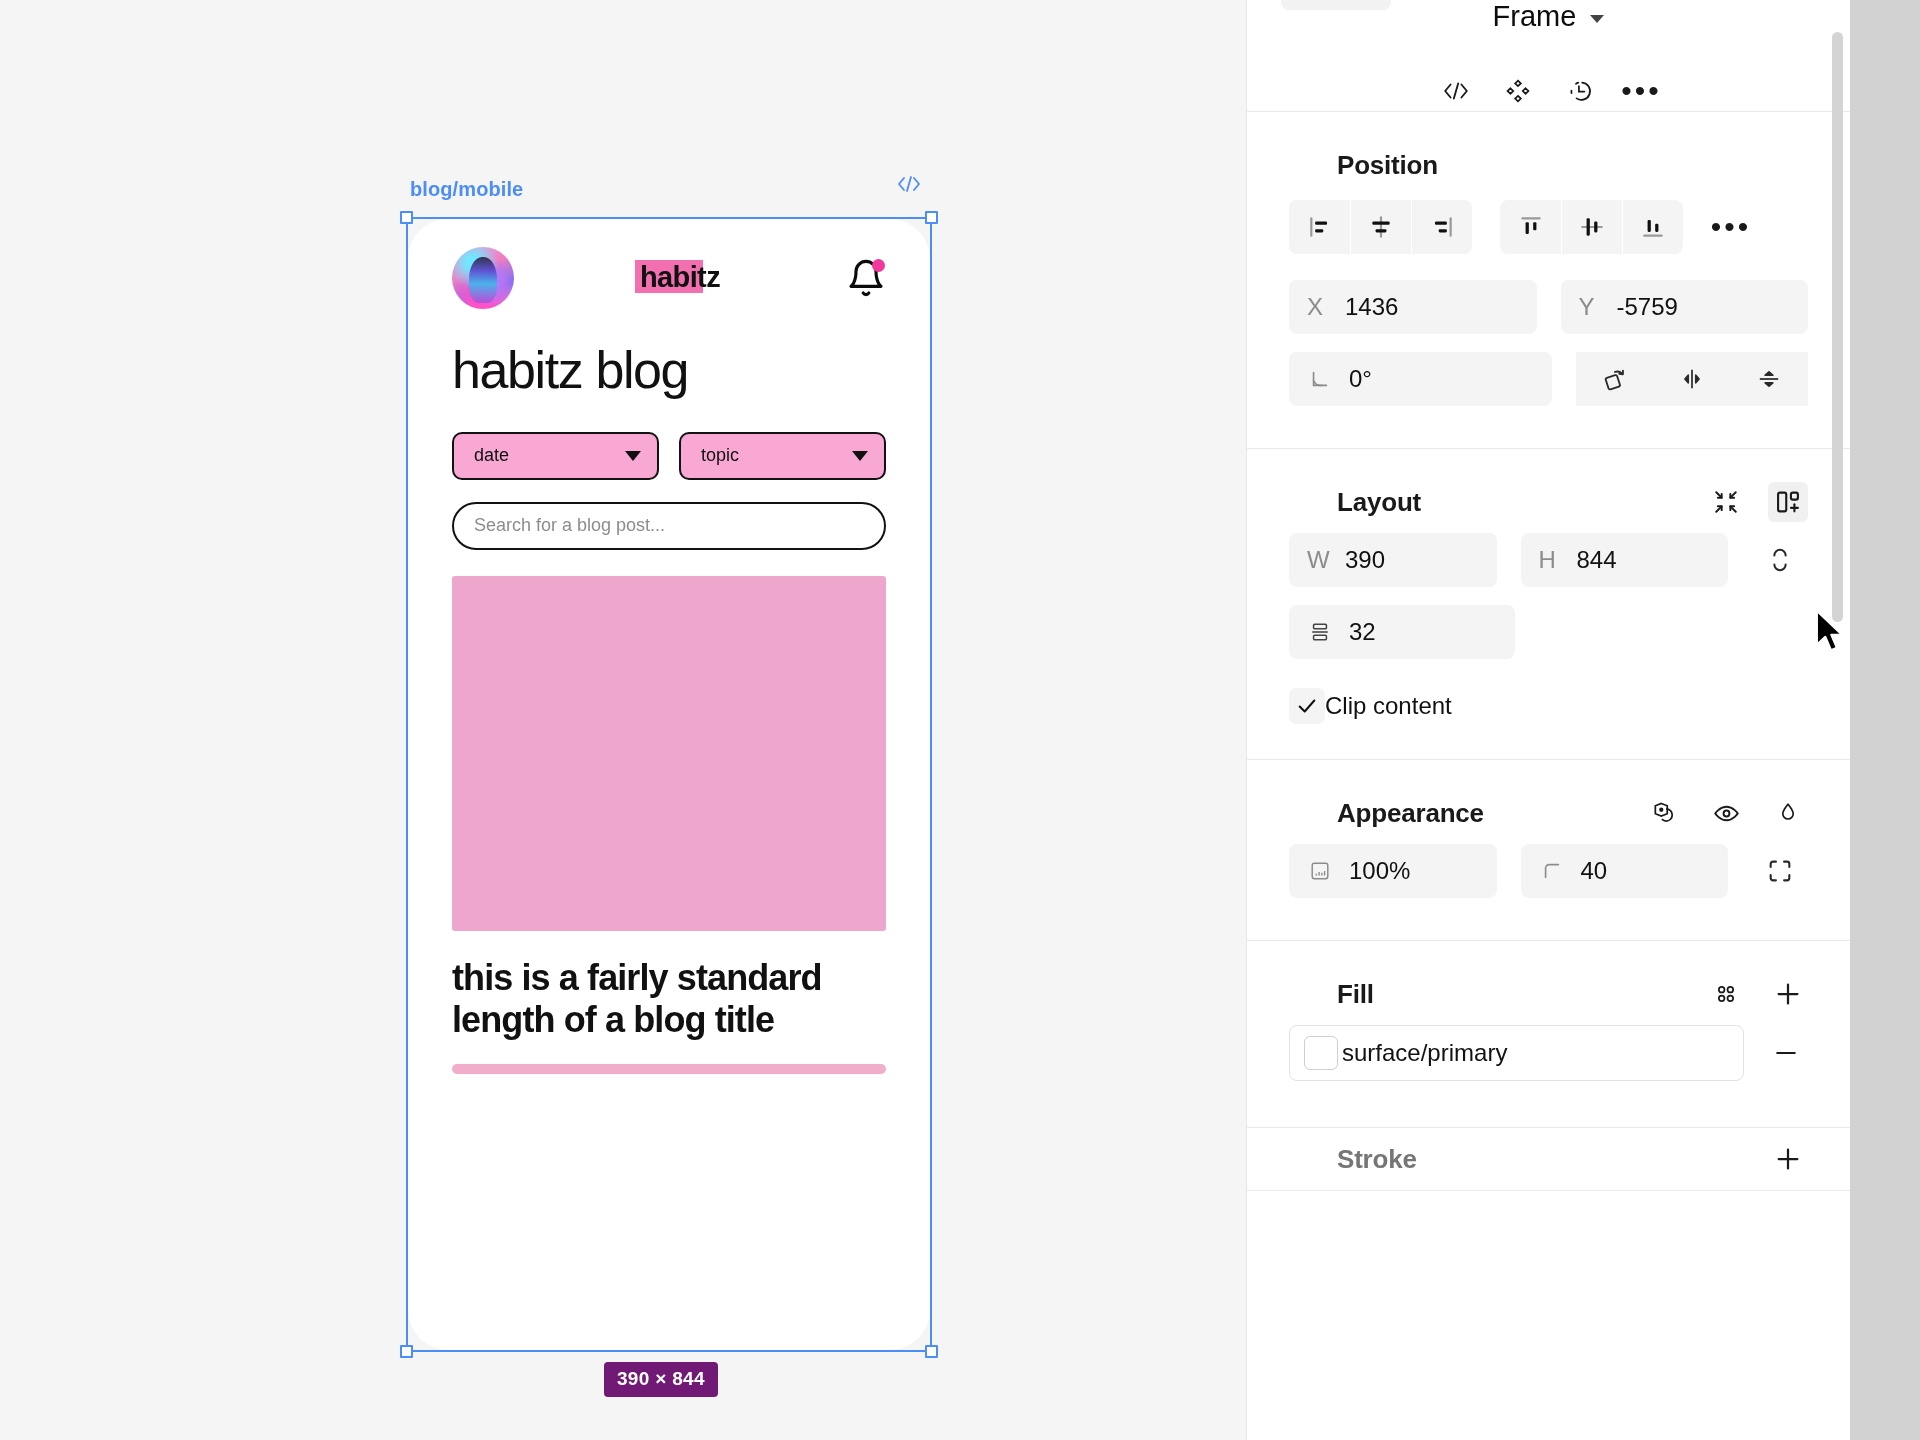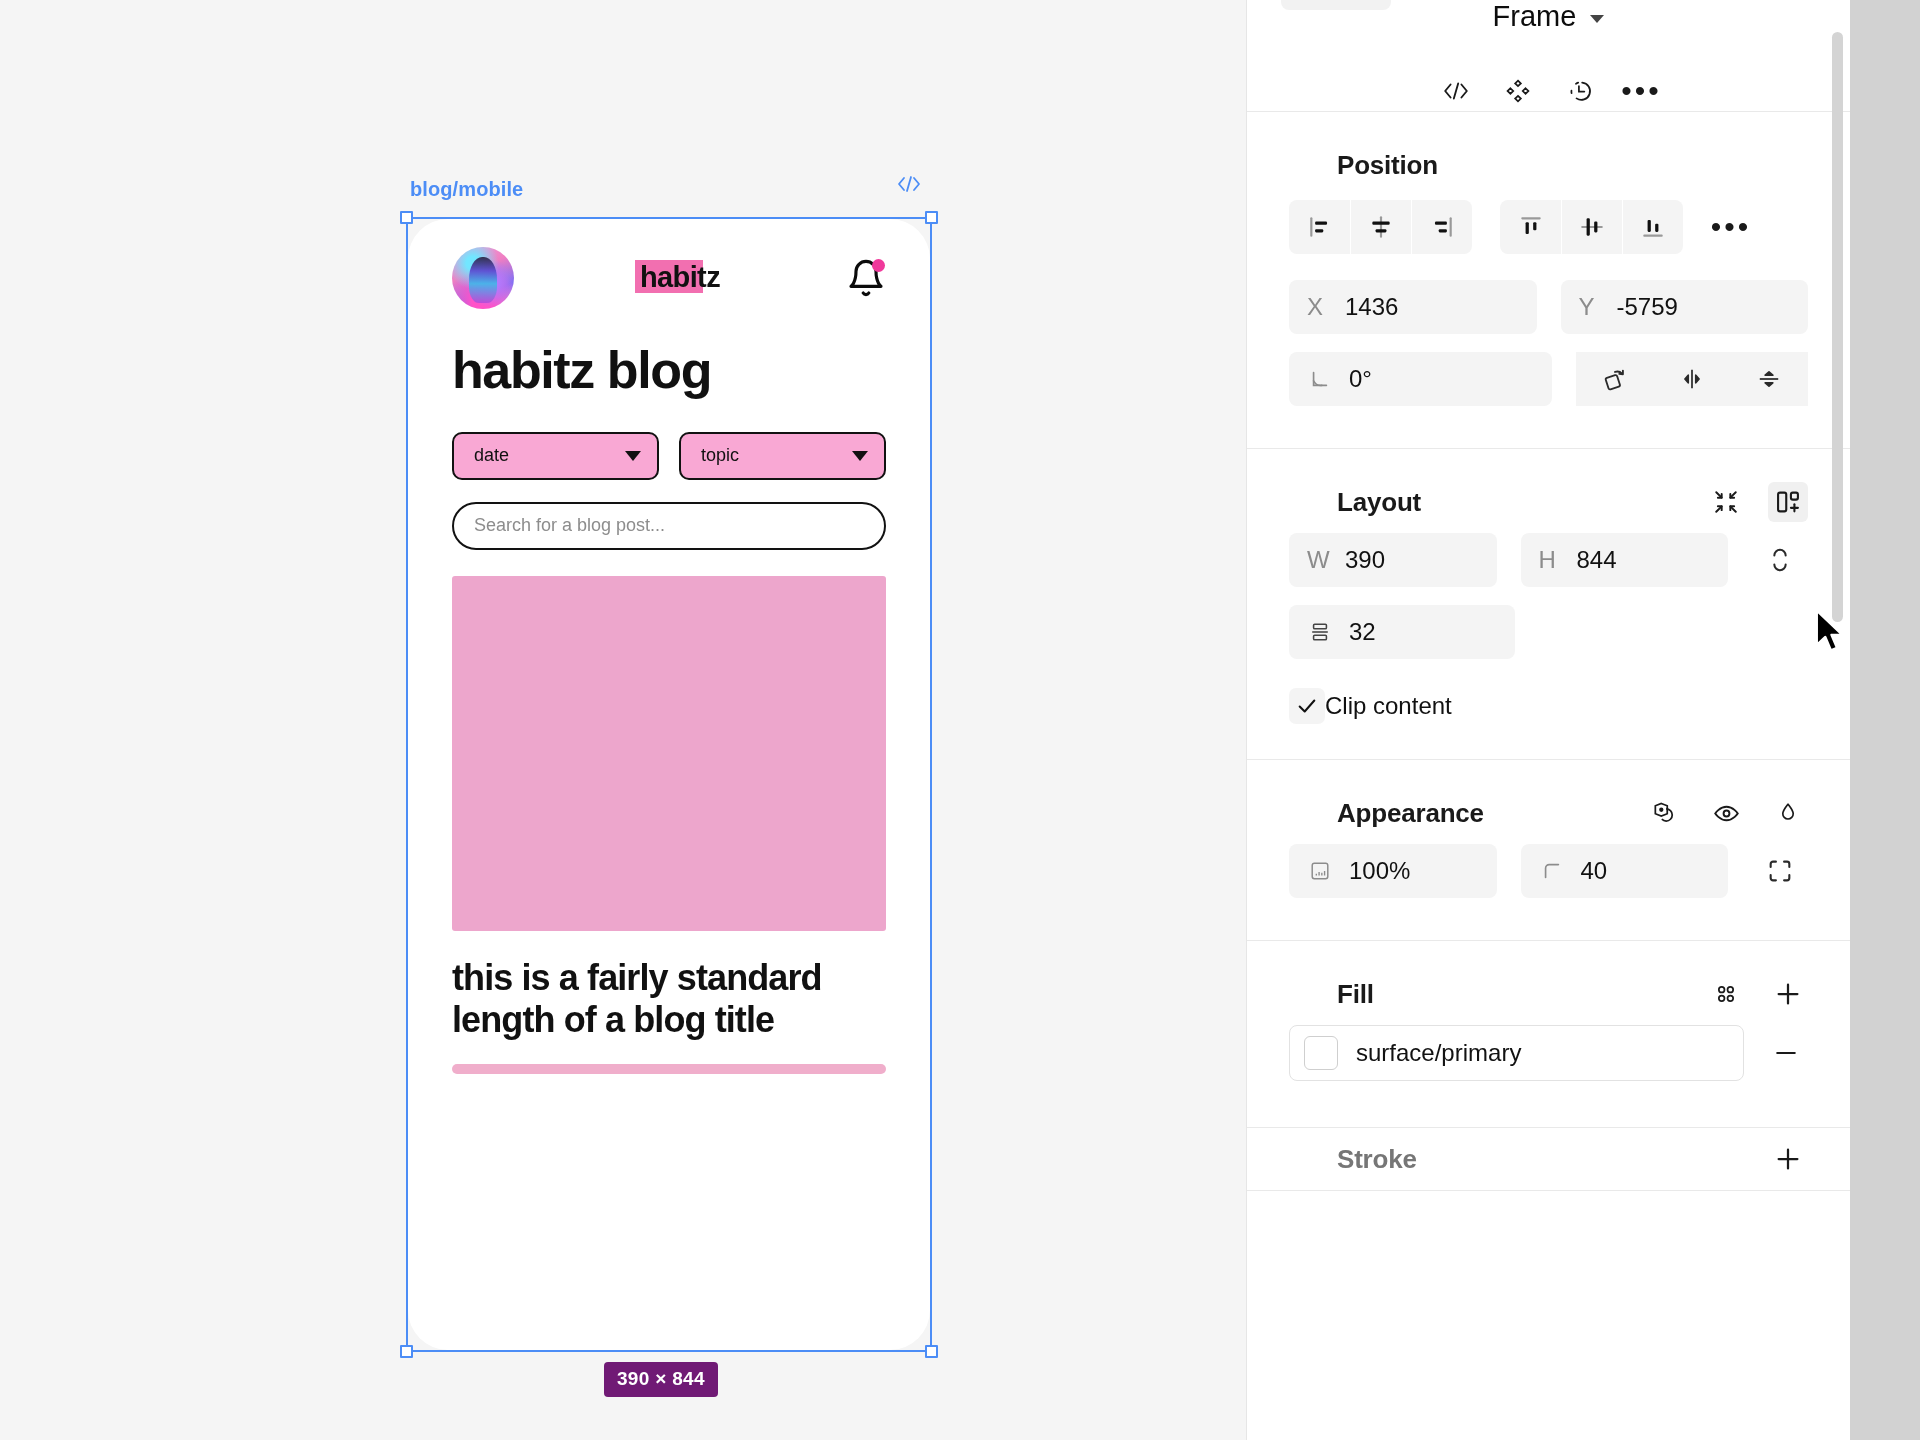--- a/index.html
+++ b/index.html
@@ -129,21 +129,21 @@
   .bell-dot {
     position: absolute;
     right: 1px; top: 1px;
     width: 13px; height: 13px;
     border-radius: 50%;
     background: #f0399b;
   }
 
   .blog-title {
     font-size: 52px;
-    font-weight: 700;
+    font-weight: 400;
     letter-spacing: -1.4px;
     color: #111;
     margin-top: 28px;
     line-height: 1.05;
   }
 
   .filter-row {
     display: flex;
     gap: 20px;
     margin-top: 34px;
@@ -355,21 +355,21 @@
   .fill-item {
     display: flex; align-items: center; gap: 20px;
     margin-bottom: 22px;
   }
   .fill-chip {
     flex: 1;
     height: 56px;
     border: 1px solid #e2e2e2;
     border-radius: 8px;
     display: flex; align-items: center;
-    gap: 18px;
+    gap: 4px;
     padding: 0 14px;
   }
   .swatch {
     width: 34px; height: 34px;
     border-radius: 6px;
     background: #fff;
     border: 1.5px solid #cfcfcf;
     flex: 0 0 auto;
   }
   .fill-name { font-size: 24px; color: #121212; }

